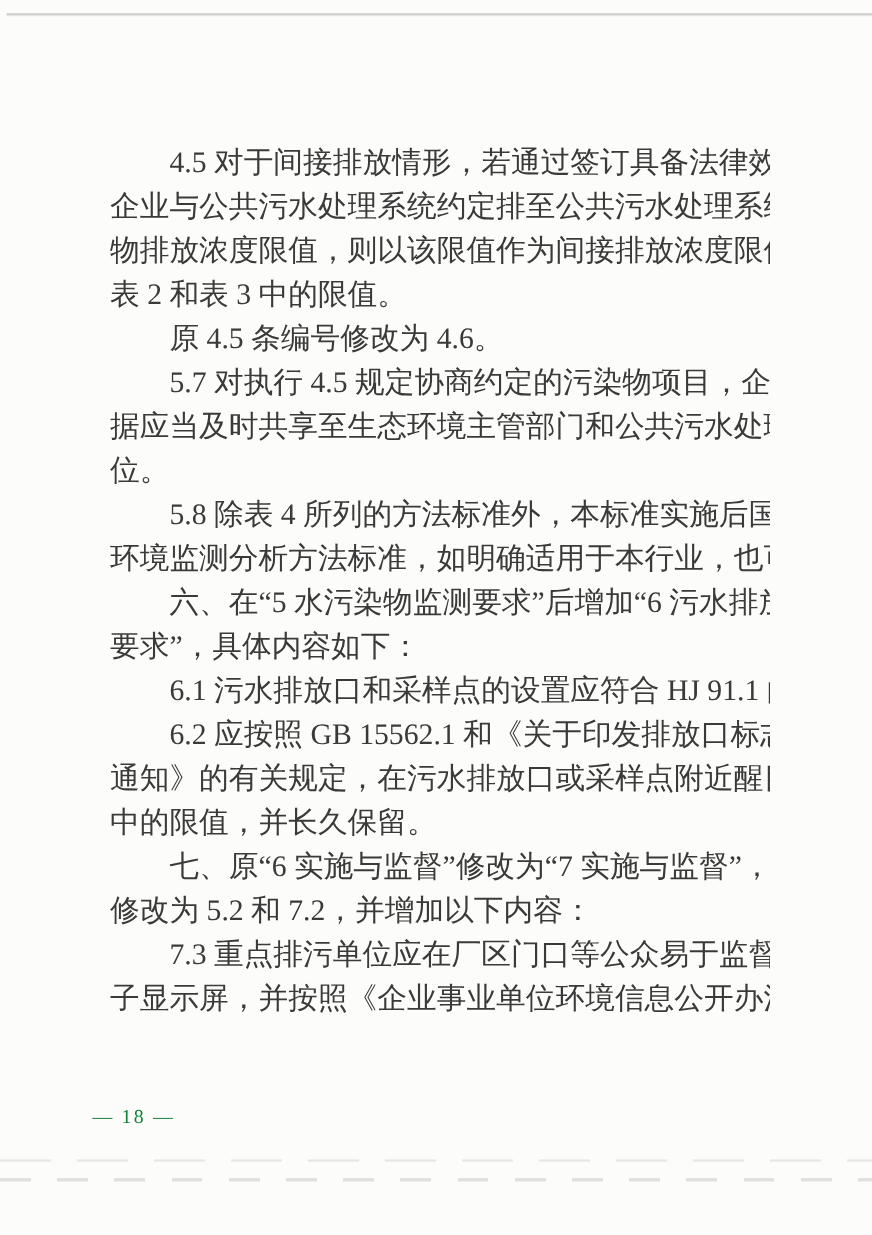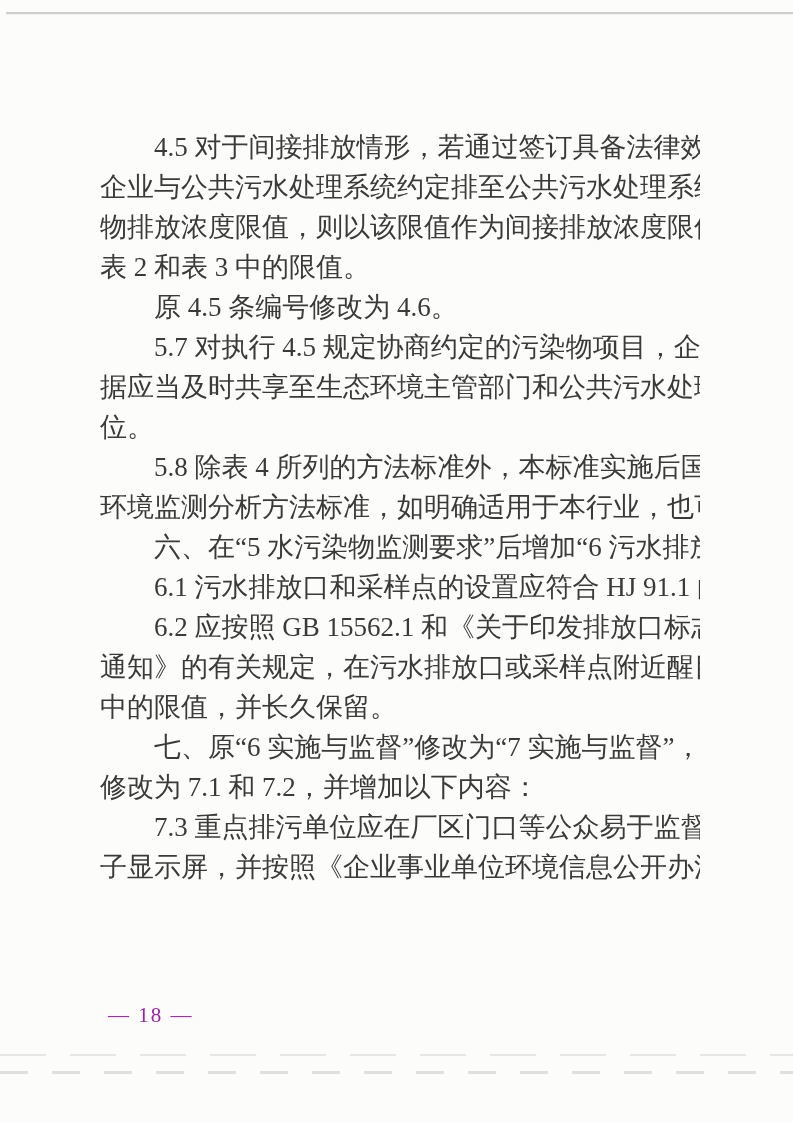--- a/index.html
+++ b/index.html
@@ -68,27 +68,27 @@
     font-size: 27px;
     white-space: nowrap;
     overflow: hidden;
     text-align: left;
   }
   .line.indent {
     padding-left: 54px;
   }
   .footer {
     position: absolute;
-    left: 108px;
+    left: 84px;
     top: 999px;
     height: 32px;
     line-height: 32px;
-    font-size: 21px;
+    font-size: 18px;
     letter-spacing: 2px;
-    color: #a21caf;
+    color: #15803d;
   }
 </style>
 </head>
 <body>
 
 <div class="page" style="background: rgb(252, 252, 250); color: rgb(58, 58, 58);">
   <div class="scan-edge-top"></div>
 
   <div class="text-block">
 
@@ -96,26 +96,27 @@
       <div class="line fill">企业与公共污水处理系统约定排至公共污水处理系统的某项水污染</div>
       <div class="line fill">物排放浓度限值，则以该限值作为间接排放浓度限值，不再执行表 1、</div>
       <div class="line">表 2 和表 3 中的限值。</div>
       <div class="line indent">原 4.5 条编号修改为 4.6。</div>
       <div class="line indent fill">5.7 对执行 4.5 规定协商约定的污染物项目，企业自行监测数</div>
       <div class="line fill">据应当及时共享至生态环境主管部门和公共污水处理系统运营单</div>
       <div class="line">位。</div>
       <div class="line indent fill">5.8 除表 4 所列的方法标准外，本标准实施后国家发布的其他</div>
       <div class="line fill">环境监测分析方法标准，如明确适用于本行业，也可采用该监测方</div>
       <div class="line indent fill">六、在“5 水污染物监测要求”后增加“6 污水排放口规范化</div>
+      <div class="line">要求”，具体内容如下：</div>
       <div class="line indent">6.1 污水排放口和采样点的设置应符合 HJ 91.1 的规定。</div>
       <div class="line indent fill">6.2 应按照 GB 15562.1 和《关于印发排放口标志牌技术规格的</div>
       <div class="line fill">通知》的有关规定，在污水排放口或采样点附近醒目处设置污水排</div>
       <div class="line">中的限值，并长久保留。</div>
       <div class="line indent fill">七、原“6 实施与监督”修改为“7 实施与监督”，原 6.1 和 6.2</div>
-      <div class="line">修改为 7.1 和 7.2，并增加以下内容：</div>
+      <div class="line">修改为 5.2 和 7.2，并增加以下内容：</div>
       <div class="line indent fill">7.3 重点排污单位应在厂区门口等公众易于监督的位置设置电</div>
       <div class="line fill">子显示屏，并按照《企业事业单位环境信息公开办法》向社会实时</div>
     </div>
 
   <div class="footer">— 18 —</div>
 
   <div class="scan-edge-bottom-1"></div>
   <div class="scan-edge-bottom-2"></div>
 </div>
 

